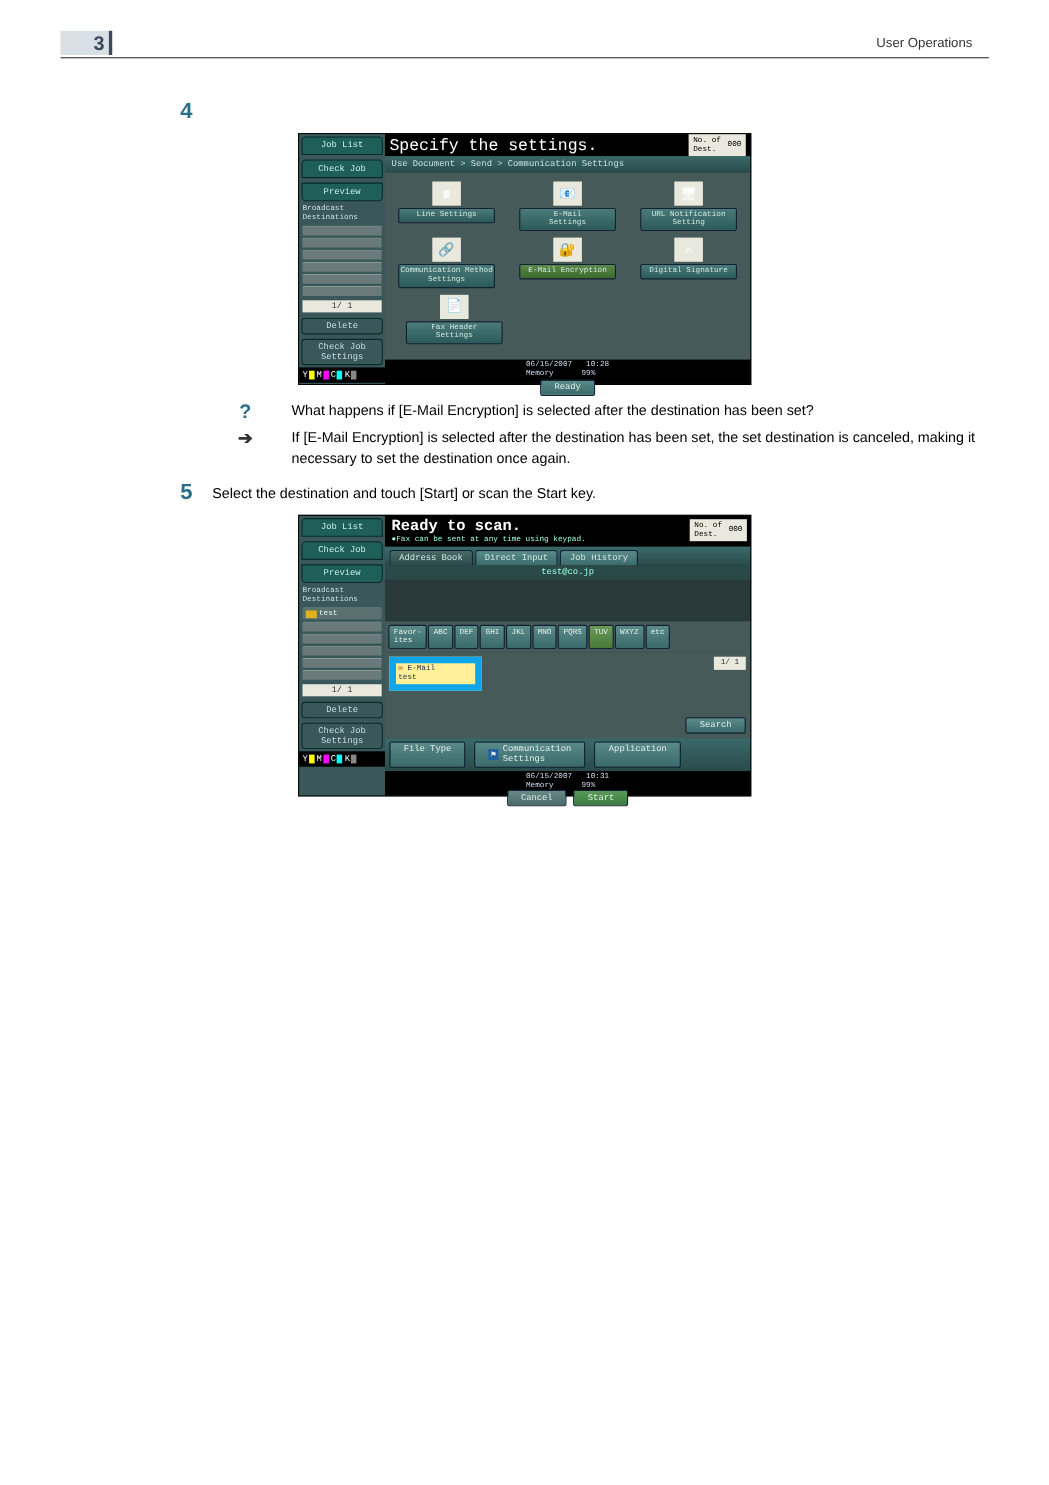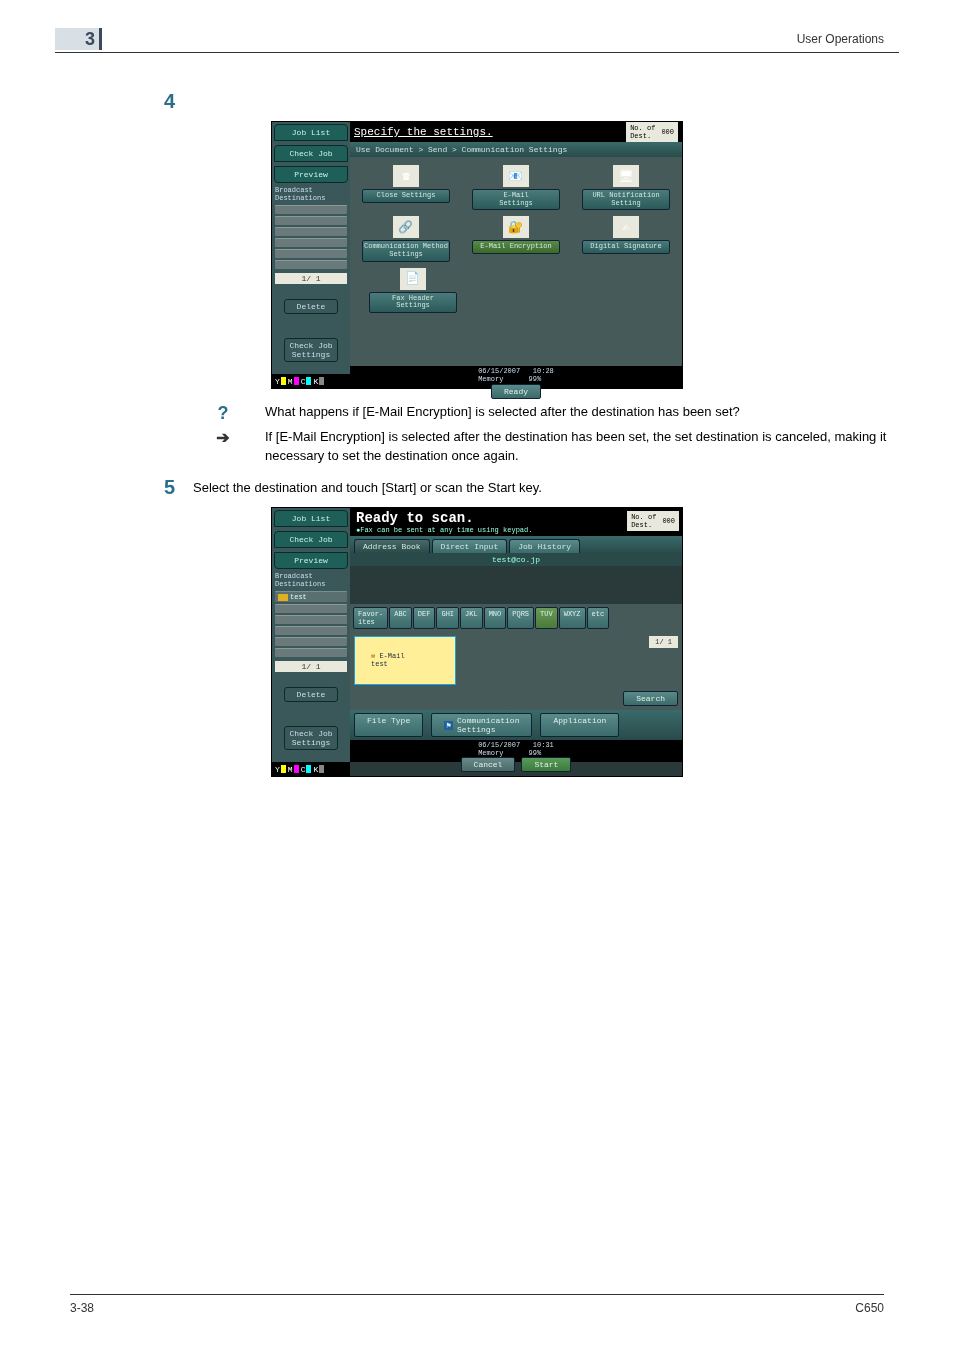--- a/index.html
+++ b/index.html
@@ -116,39 +116,39 @@
     text-align: center;
     margin: 3px;
     padding: 1px;
     font-size: 8px;
   }
   .sb-del {
     background: #3a585a;
     border: 1px solid #0b2b28;
     color: #cde;
     text-align: center;
-    margin: 12px;
+    margin: 2px;
     padding: 2px;
     font-size: 8px;
     border-radius: 3px;
   }
   .main {
     flex: 1;
     display: flex;
     flex-direction: column;
   }
   .topbar {
     background: #000;
     display: flex;
     justify-content: space-between;
     align-items: center;
     padding: 2px 4px;
     height: 16px;
   }
-  .topbar-title { color: #fff; font-size: 11px; text-decoration: underline; }
+  .topbar-title { color: #fff; font-size: 15px; }
   .dest-box {
     background: #e8e8dc;
     color: #000;
     font-size: 7px;
     padding: 2px 4px;
     display: flex;
     gap: 6px;
     align-items: center;
   }
   .crumb {
@@ -248,22 +248,22 @@
   }
   .alpha {
     background:linear-gradient(#5a8a8a,#3a6a6a); color:#e0f0e8; font-size:7px;
     padding:2px 4px; border:1px solid #123; border-radius:2px;
   }
   .alpha.sel { background:linear-gradient(#6a9a5a,#4a7a3a); }
   .result-area {
     background:#475a5a; padding:4px; min-height:70px; position:relative;
   }
   .addr-chip {
-    width:68px; background:#ffef99; color:#234; font-size:7px; padding:16px;
-    border:1px solid #0ea5e9; line-height:1.1;
+    width:68px; background:#ffef99; color:#234; font-size:7px; padding:2px;
+    border:6px solid #0ea5e9; line-height:1.1;
   }
   .pg-ind {
     position:absolute; right:4px; top:4px; background:#e8e8dc; color:#333;
     font-size:7px; padding:2px 6px;
   }
   .srch-btn {
     position:absolute; right:4px; bottom:4px;
   }
   .bot-actions {
     display:flex; justify-content:space-between; align-items:center;
@@ -360,21 +360,21 @@
                 <span style="white-space:pre-line">No. of
 Dest.</span>
                 <span>000</span>
               </span>
             </div>
             <div class="crumb">Use Document &gt; Send &gt; Communication Settings</div>
             <div class="icon-grid">
               <div class="icon-row">
                 <div class="icon-btn">
                   <div class="icon-sq">☎</div>
-                  <div class="icon-cap">Close Settings</div>
+                  <div class="icon-cap">Line Settings</div>
                 </div>
                 <div class="icon-btn">
                   <div class="icon-sq">📧</div>
                   <div class="icon-cap" style="white-space:pre-line">E-Mail
 Settings</div>
                 </div>
                 <div class="icon-btn">
                   <div class="icon-sq">🖥</div>
                   <div class="icon-cap" style="white-space:pre-line">URL Notification
 Setting</div>
@@ -532,17 +532,13 @@
                 <div class="action-btn start-btn">Start</div>
               </div>
             </div>
           </div>
         </div>
       </div>
     </div>
 
   </div>
 
-  <div class="footer">
-    <span>3-38</span>
-    <span>C650</span>
-  </div>
 </div>
 
 </body></html>

